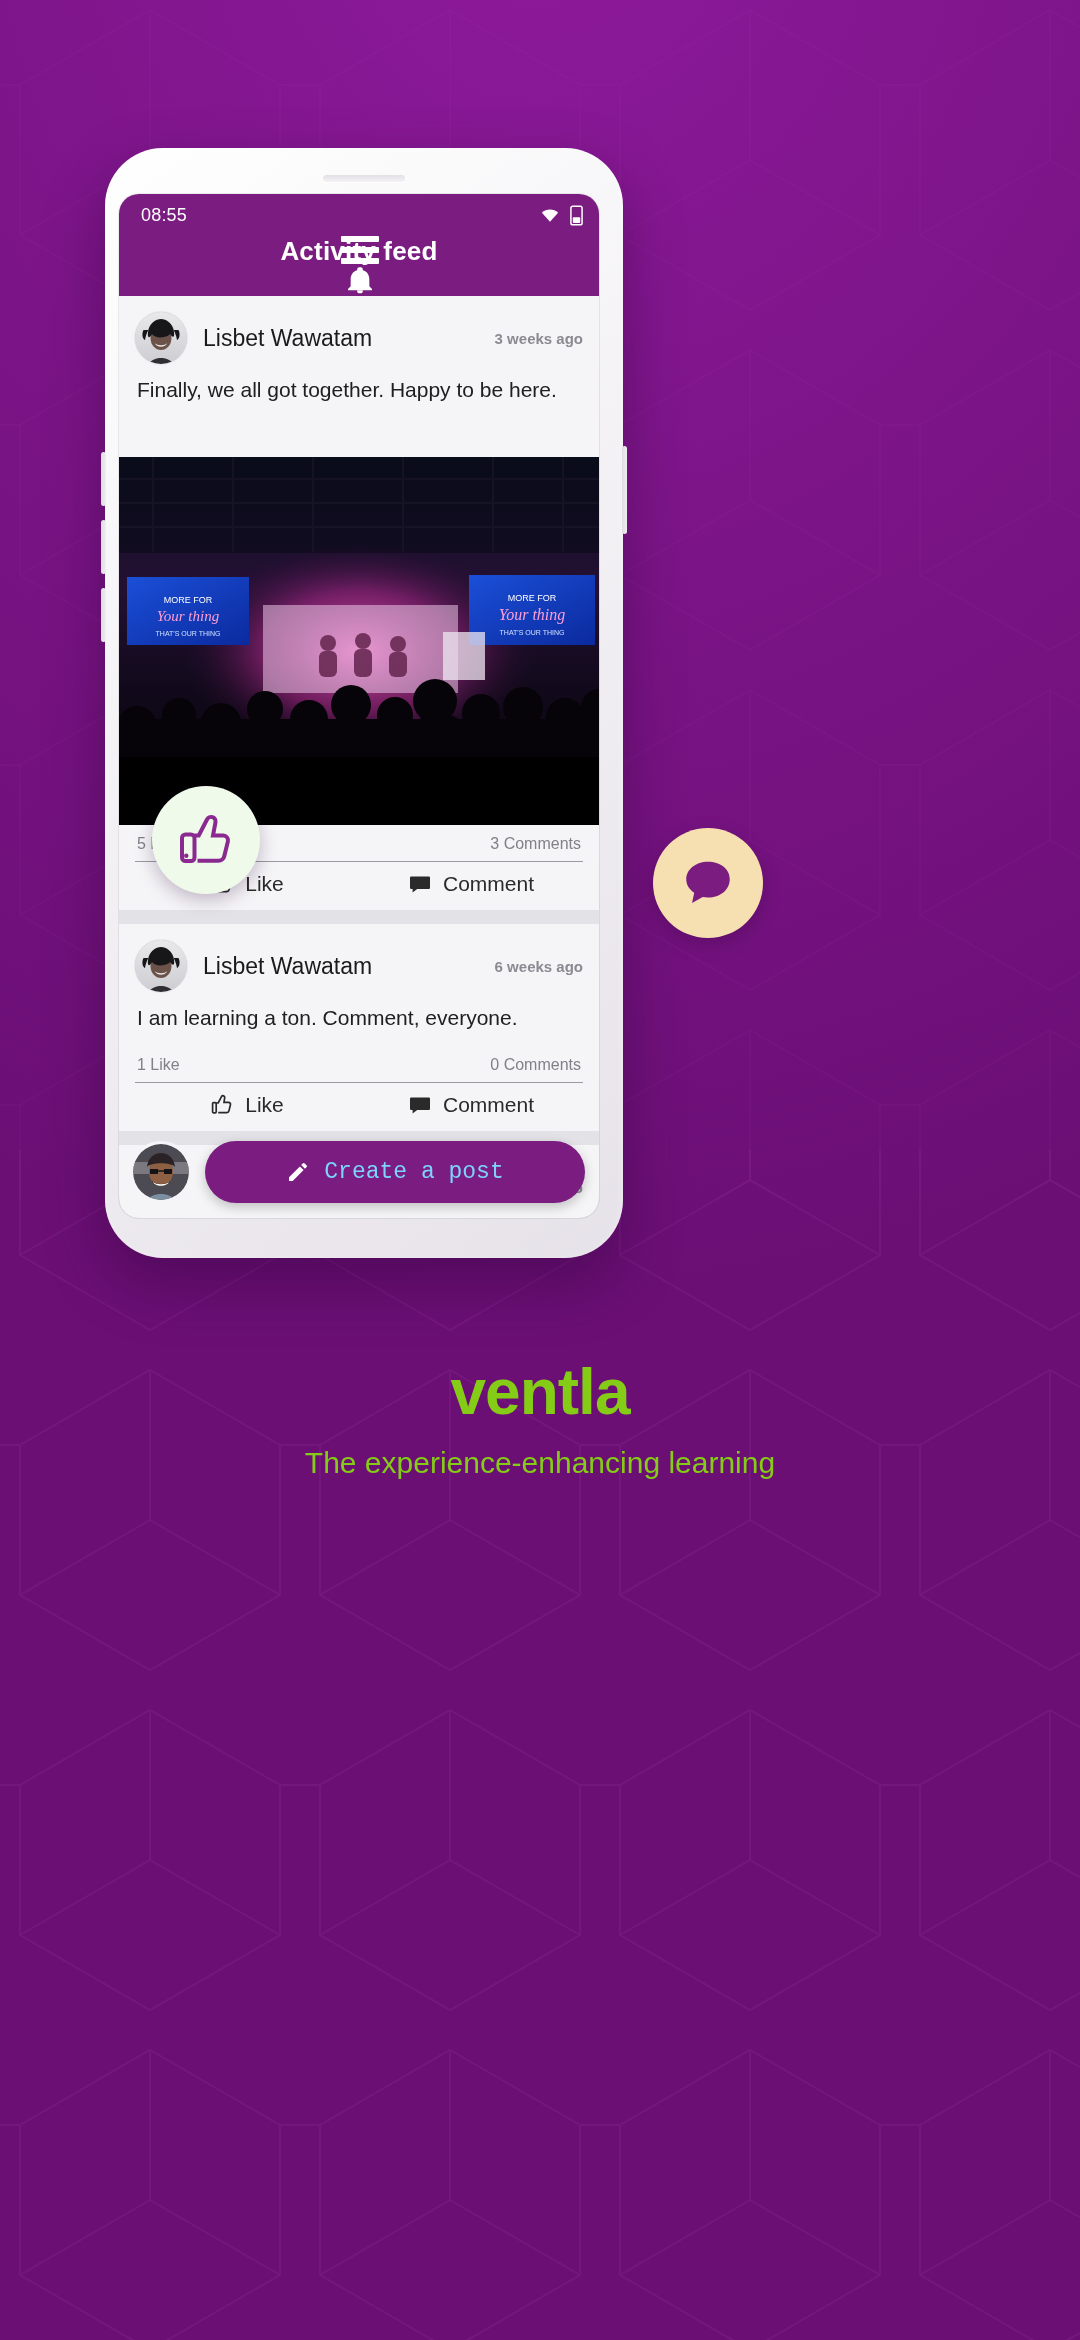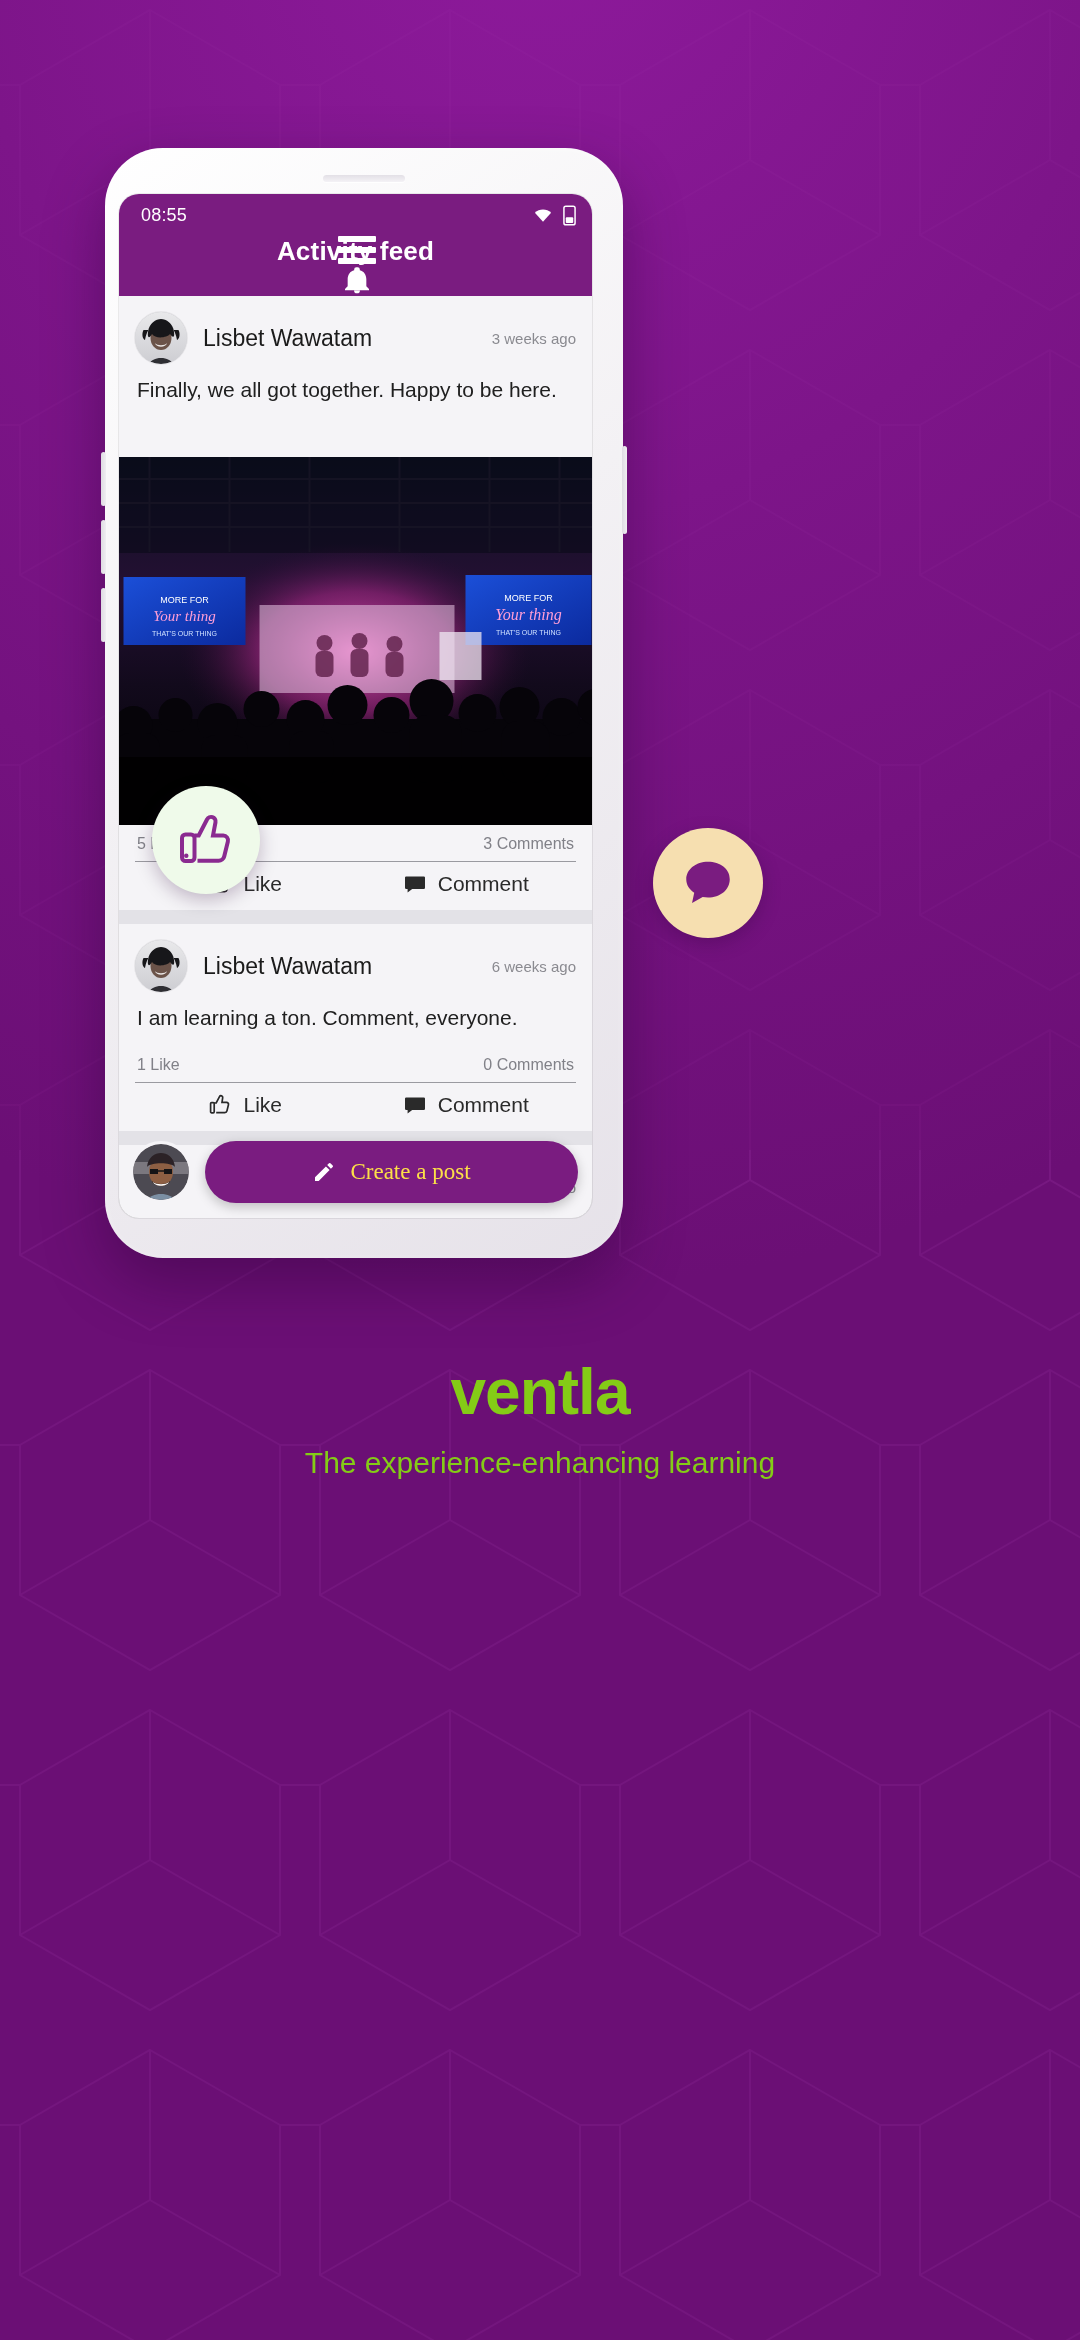--- a/index.html
+++ b/index.html
@@ -23,21 +23,21 @@
   }
 
   
   #phone {
     position:absolute;
     left:105px; top:148px;
     width:518px; height:1110px;
     border-radius:58px;
     background:linear-gradient(145deg,#ffffff 0%,#f3f1f4 45%,#e6e2e9 100%);
     box-shadow:0 24px 60px rgba(40,0,50,.40), 0 2px 8px rgba(255,255,255,.35) inset;
-    padding:46px 31px 40px 14px;
+    padding:46px 24px 40px 14px;
   }
   #phone-speaker {
     position:absolute; left:50%; top:27px; transform:translateX(-50%);
     width:82px; height:7px; border-radius:4px;
     background:linear-gradient(180deg,#e3e0e6,#f4f2f6);
     box-shadow:0 1px 0 rgba(255,255,255,.9);
   }
   .side-btn {
     position:absolute; left:-4px; width:5px; border-radius:3px;
     background:linear-gradient(90deg,#dedbe2,#f0eef2);
@@ -90,21 +90,21 @@
     display:flex; align-items:center; gap:16px;
     padding:16px 16px 8px 16px;
   }
   .avatar {
     width:52px; height:52px; border-radius:50%;
     flex:none; overflow:hidden; background:#cfcfd4;
     box-shadow:0 0 0 1px rgba(0,0,0,.06);
   }
   .avatar svg { display:block; width:100%; height:100%; }
   .author { font-size:23px; color:#1b1b1b; flex:1; }
-  .timeago { font-size:15px; color:#8a8a90; white-space:nowrap; }
+  .timeago { font-size:15px; color:#8a8a90; white-space:nowrap;font-weight:bold; }
   .post-text { padding:6px 18px 16px 18px; font-size:21px; color:#202020; }
 
   .post-image { width:100%; height:368px; position:relative; overflow:hidden; background:#000;margin-top:39px; }
 
   .counts {
     display:flex; justify-content:space-between;
     padding:10px 18px 8px 18px;
     font-size:16px; color:#818188;
     background:#f5f4f7;
   }
@@ -134,21 +134,21 @@
     position:absolute; left:0; right:0; bottom:0;
     height:92px; display:flex; align-items:center; gap:16px;
     padding:0 14px; background:transparent;
   }
   #composer-avatar {
     width:56px; height:56px; border-radius:50%; overflow:hidden; flex:none;
     background:#c9c6cc; box-shadow:0 0 0 3px #f5f4f7;
   }
   #create-post-btn {
     flex:1; height:62px; border-radius:34px; background:#7a1c80; border:none;
-    color:#fde047; font-size:23px; font-family:Liberation Serif, serif;
+    color:#7dd3fc; font-size:23px; font-family:Liberation Mono, monospace;
     display:flex; align-items:center; justify-content:center; gap:14px;
     cursor:pointer; box-shadow:0 4px 12px rgba(0,0,0,.22);
   }
 
   
   #brand {
     position:absolute; left:0; right:0; top:1360px; text-align:center; color:#84cc16;
   }
   #brand-logo {
     font-size:64px; font-weight:bold; letter-spacing:-1px; line-height:1;

